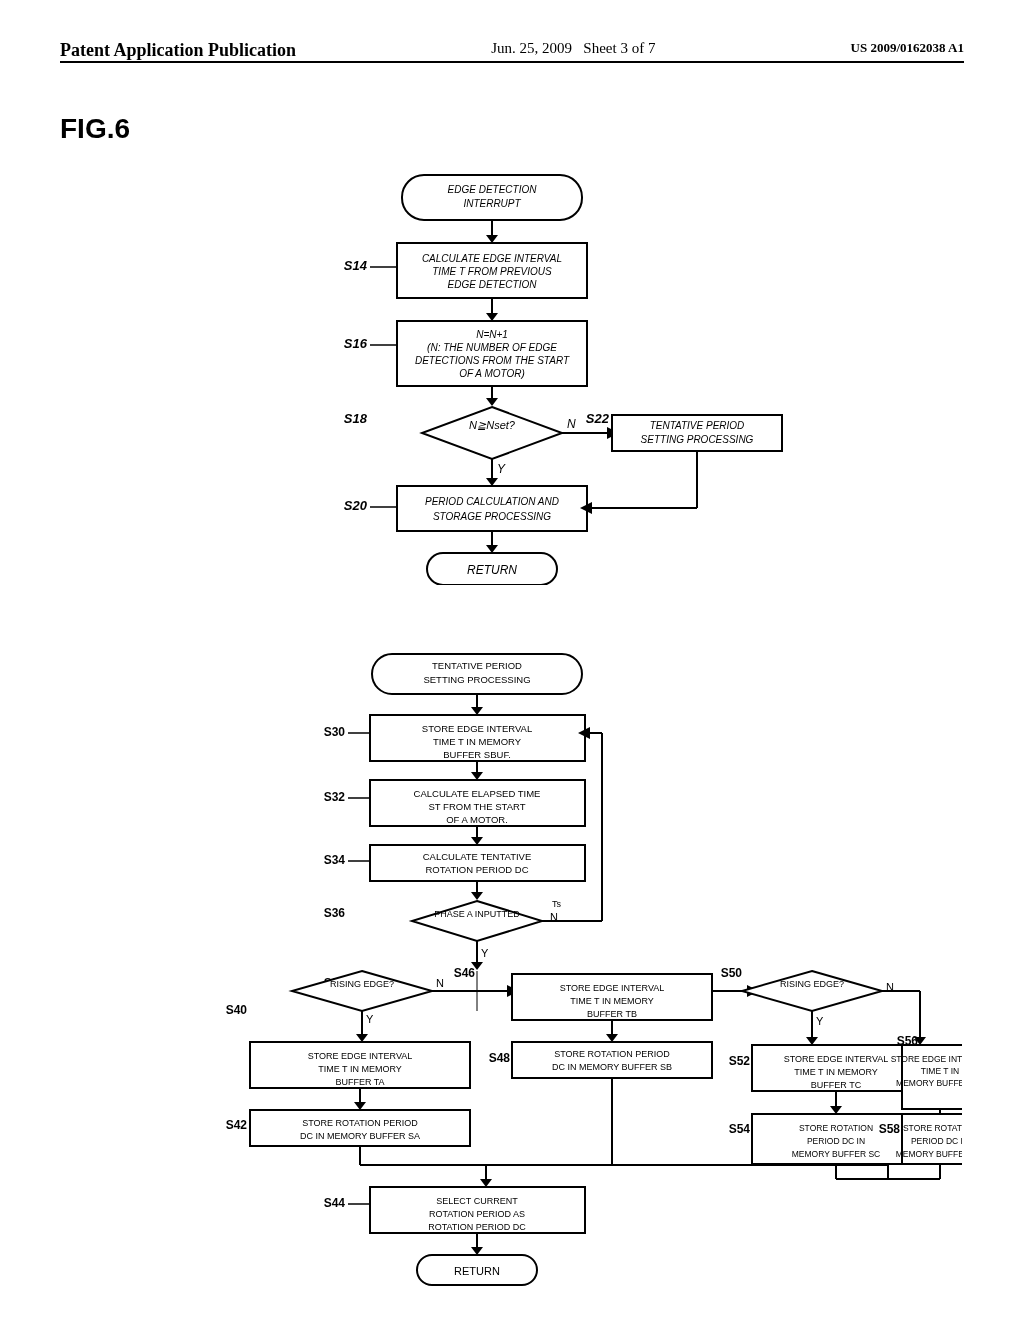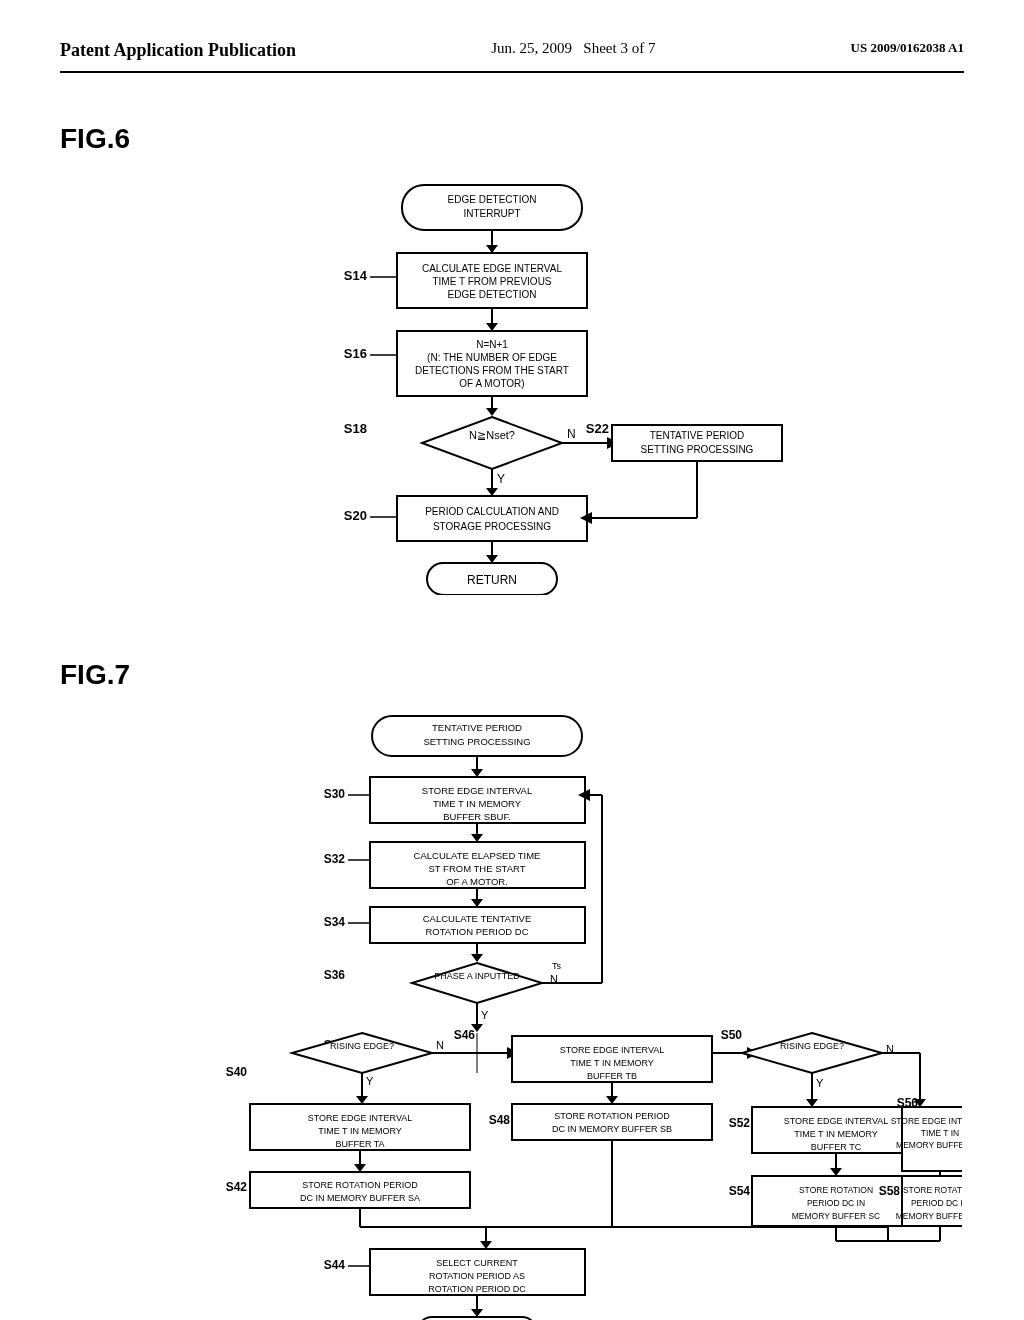--- a/index.html
+++ b/index.html
@@ -19,21 +19,21 @@
       padding: 40px 60px;
       position: relative;
     }
 
     .header {
       display: flex;
       justify-content: space-between;
       align-items: flex-start;
       margin-bottom: 50px;
       border-bottom: 2px solid #000;
-      padding-bottom: 10px;
+      padding-bottom: 0;
     }
 
     .header-left {
       font-weight: bold;
       font-size: 18px;
     }
 
     .header-center {
       font-size: 15px;
       text-align: left;
@@ -49,20 +49,21 @@
       font-weight: bold;
       font-family: Arial, sans-serif;
       margin-bottom: 20px;
       margin-top: 28px;
     }
 
     
     .fig6-svg-container {
       width: 660px;
       margin: 0 auto;
+      font-style: italic;
     }
 
     .fig7-svg-container {
       width: 900px;
       margin: 0 auto;
     }
 
     .section-fig6 {
       margin-bottom: 60px;
     }
@@ -155,21 +156,20 @@
         <line x1="310" y1="366" x2="310" y2="385" stroke="black" stroke-width="2"></line>
         <polygon points="304,380 316,380 310,388" fill="black"></polygon>
 
         <rect x="245" y="388" width="130" height="32" rx="16" ry="16" fill="white" stroke="black" stroke-width="2"></rect>
         <text x="310" y="409" text-anchor="middle" font-family="Arial" font-size="12">RETURN</text>
       </svg>
     </div>
   </div>
 
   <div class="section-fig7">
-    <div class="fig-label">FIG.7</div>
     <div class="fig7-svg-container">
       <svg width="900" height="670">
 
         <rect x="310" y="5" width="210" height="40" rx="20" ry="20" fill="white" stroke="black" stroke-width="2"></rect>
         <text x="415" y="20" text-anchor="middle" font-family="Arial" font-size="9.5">TENTATIVE PERIOD</text>
         <text x="415" y="34" text-anchor="middle" font-family="Arial" font-size="9.5">SETTING PROCESSING</text>
 
         <line x1="415" y1="45" x2="415" y2="63" stroke="black" stroke-width="2"></line>
         <polygon points="409,58 421,58 415,66" fill="black"></polygon>
 

